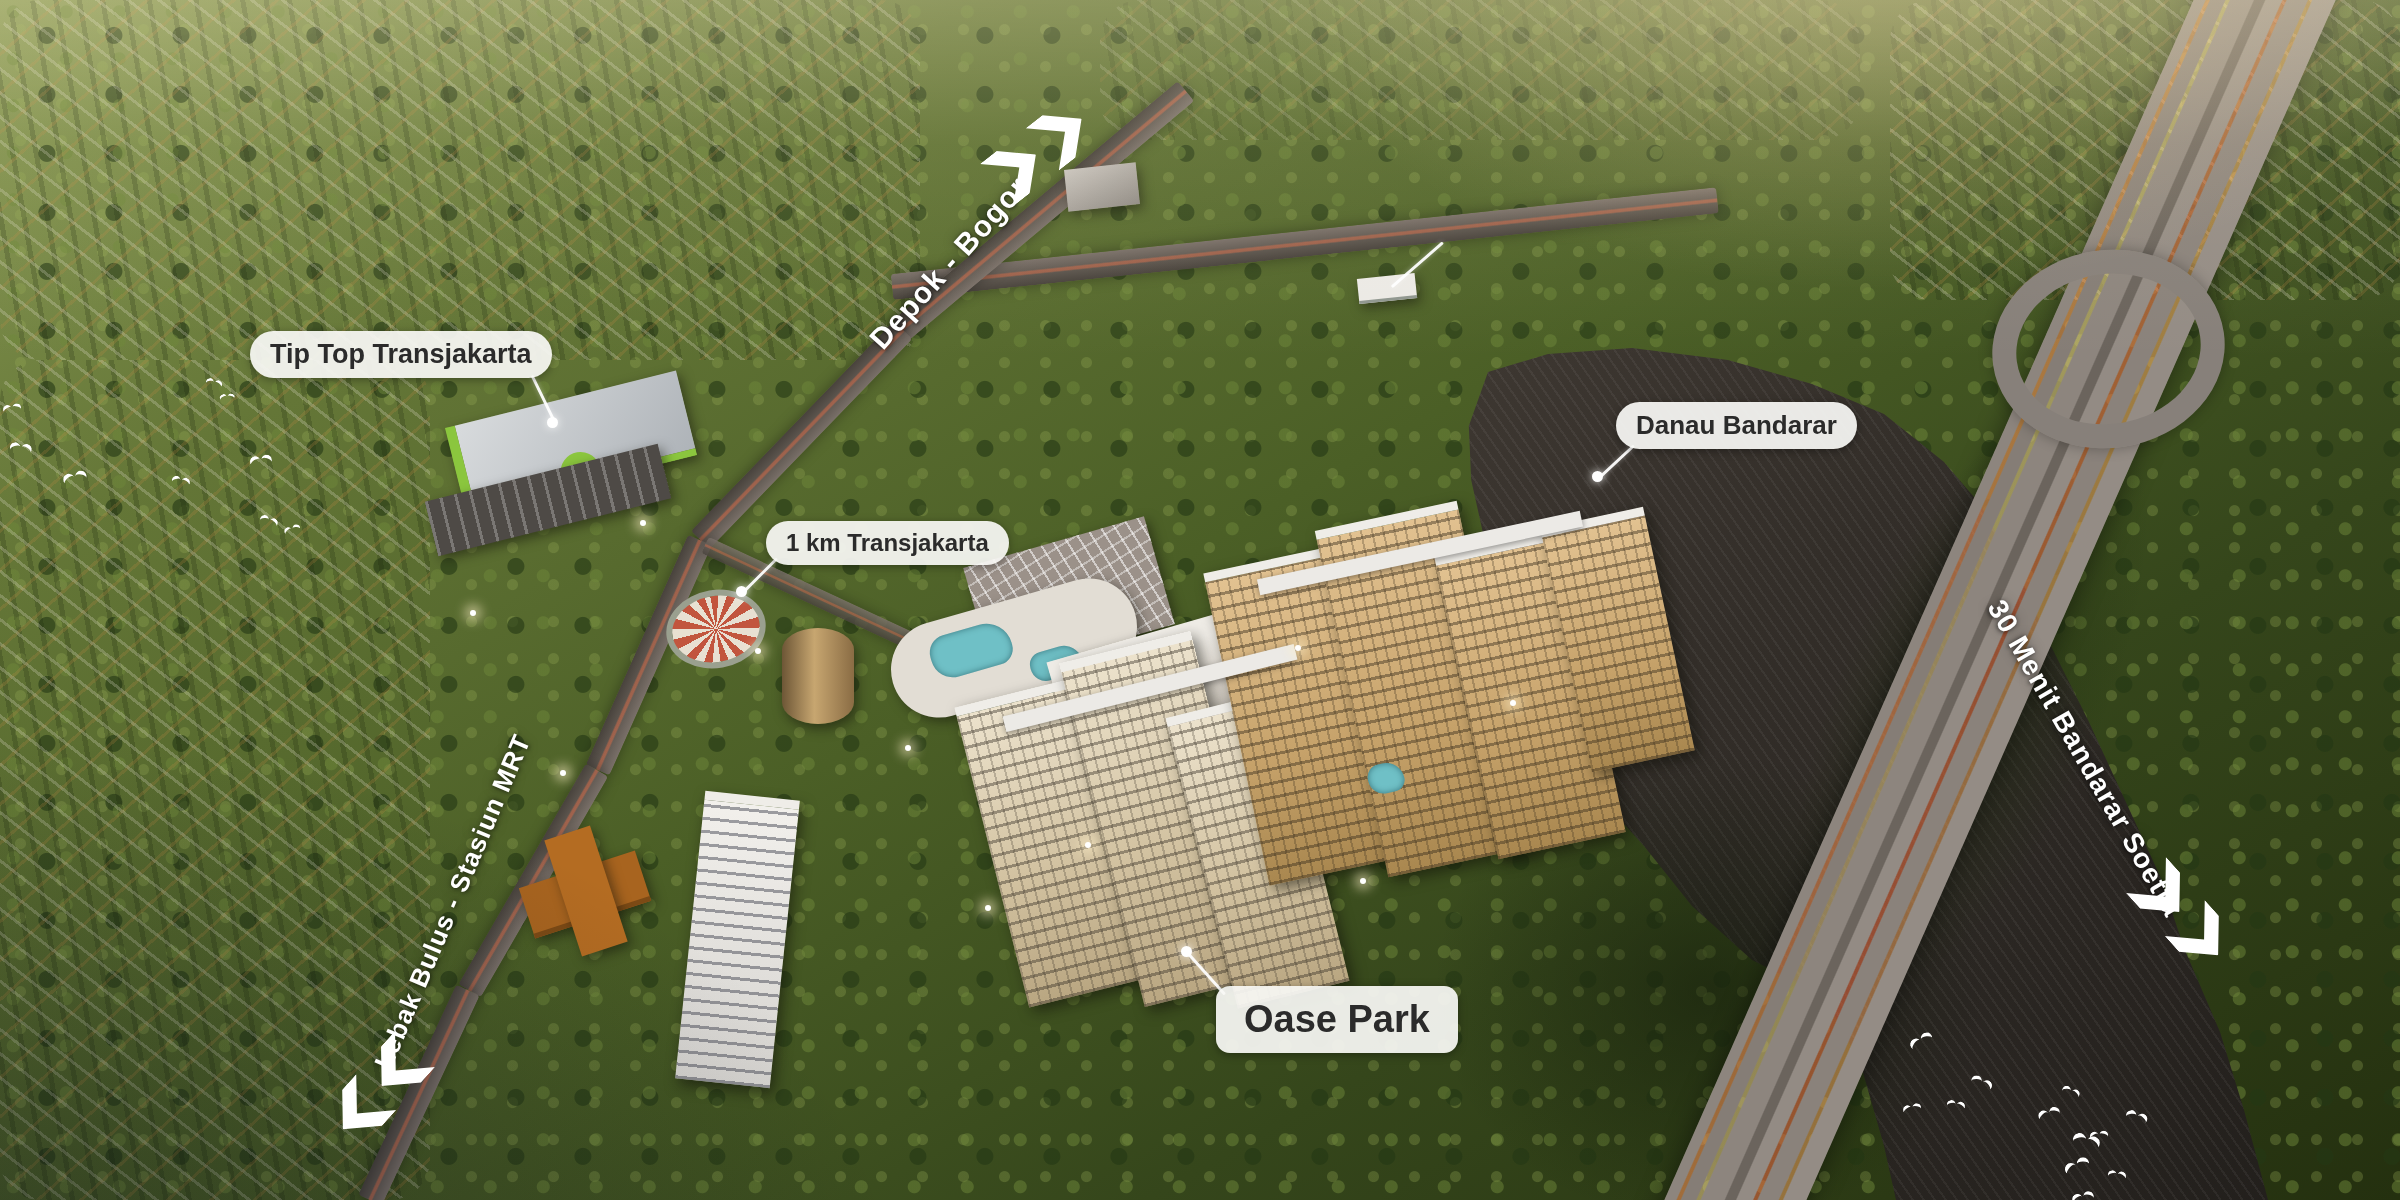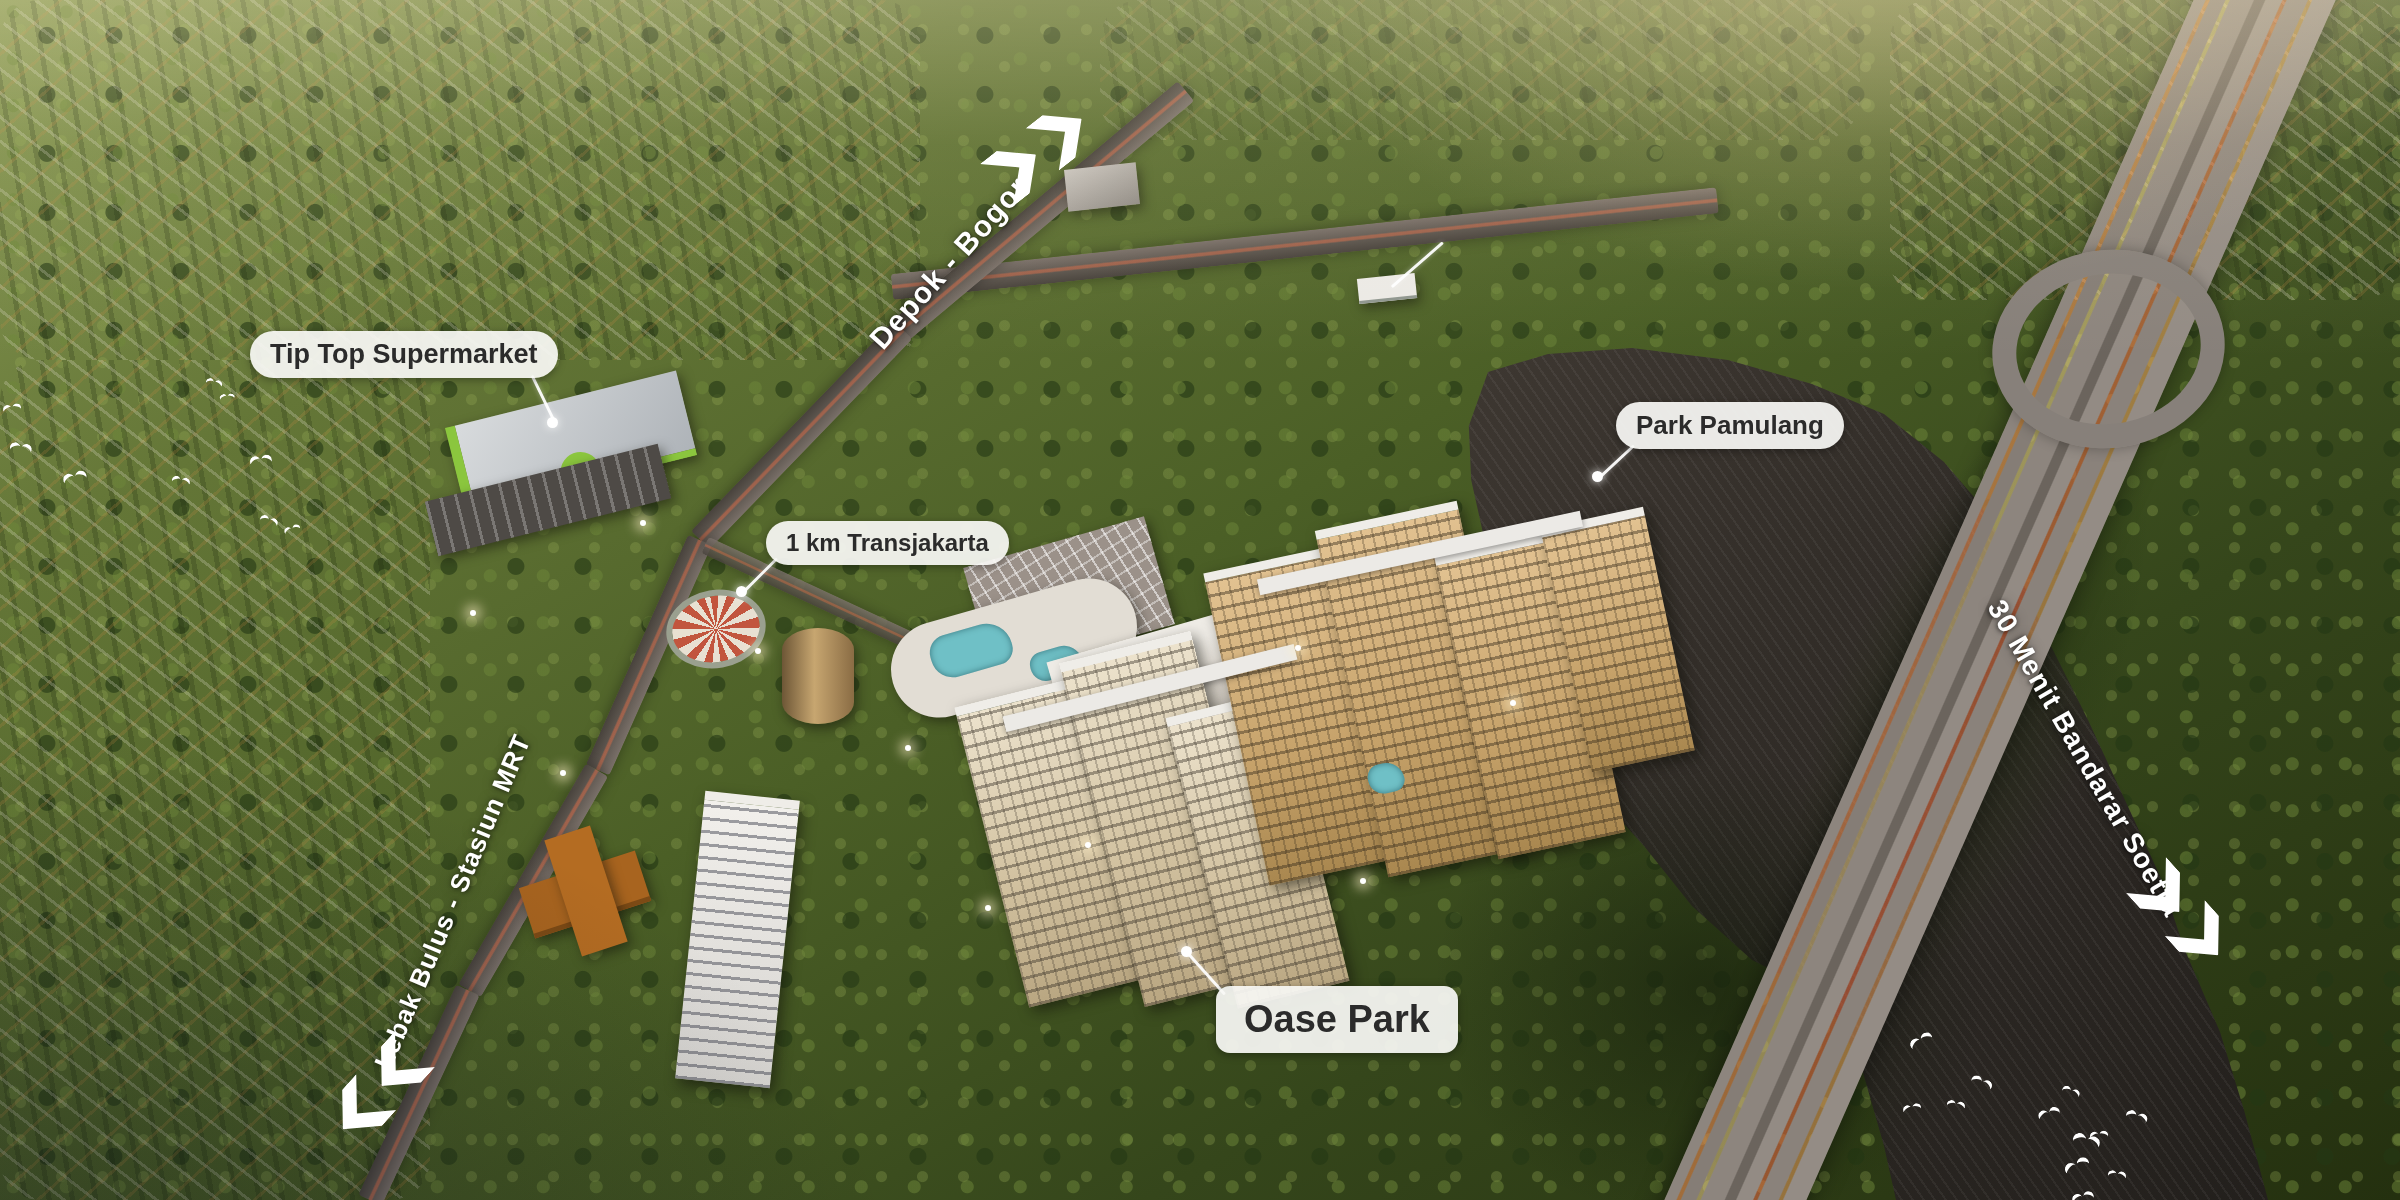--- a/index.html
+++ b/index.html
@@ -200,22 +200,22 @@
   <div class="leader" style="left:532px;top:374px;width:55px;transform:rotate(64deg)"></div>
   <div class="ldot" style="left:547px;top:417px"></div>
   <div class="leader" style="left:1443px;top:241px;width:68px;transform:rotate(139deg)"></div>
   <div class="leader" style="left:1634px;top:444px;width:48px;transform:rotate(137deg)"></div>
   <div class="ldot" style="left:1592px;top:471px"></div>
   <div class="leader" style="left:777px;top:557px;width:48px;transform:rotate(135deg)"></div>
   <div class="ldot" style="left:736px;top:586px"></div>
   <div class="leader" style="left:1225px;top:993px;width:54px;transform:rotate(-132deg)"></div>
   <div class="ldot" style="left:1181px;top:946px"></div>
 
-  <div class="pill" style="left:250px;top:331px;font-size:27px">Tip Top Supermarket</div>
-  <div class="pill" style="left:1616px;top:402px;font-size:26px">Park Pamulang</div>
+  <div class="pill" style="left:250px;top:331px;font-size:27px">Tip Top Transjakarta</div>
+  <div class="pill" style="left:1616px;top:402px;font-size:26px">Danau Bandarar</div>
   <div class="pill" style="left:766px;top:521px;font-size:24px">1 km Transjakarta</div>
   <div class="pill pill-lg" style="left:1216px;top:986px;font-size:38px">Oase Park</div>
 
   <div class="roadlabel" style="left:829px;top:246px;width:240px;font-size:30px;transform:rotate(-48deg)">Depok - Bogor</div>
   <div class="roadlabel" style="left:282px;top:900px;width:330px;font-size:26px;transform:rotate(-67deg)">Lebak Bulus - Stasiun MRT</div>
   <div class="roadlabel" style="left:1907px;top:738px;width:350px;font-size:28px;transform:rotate(60deg)">30 Menit Bandarar Soetta</div>
 
 </div>
 
 </body></html>

